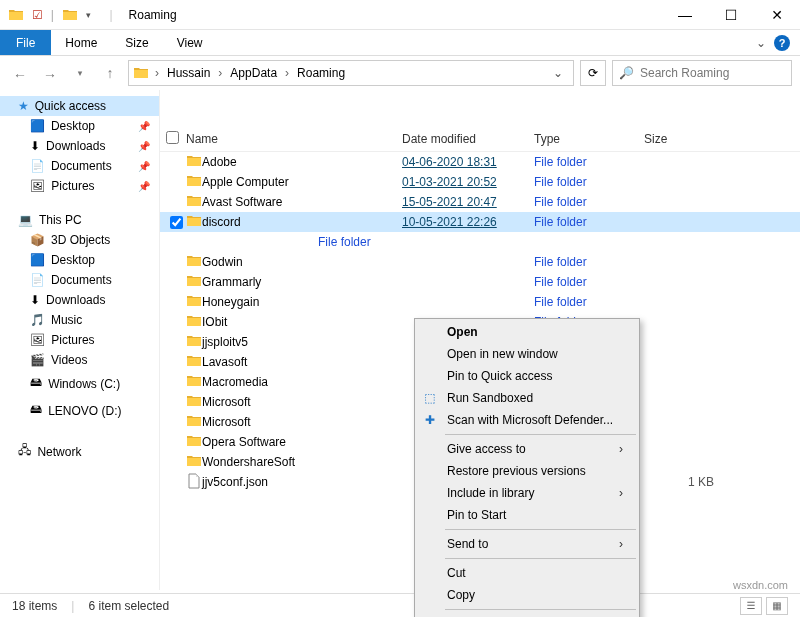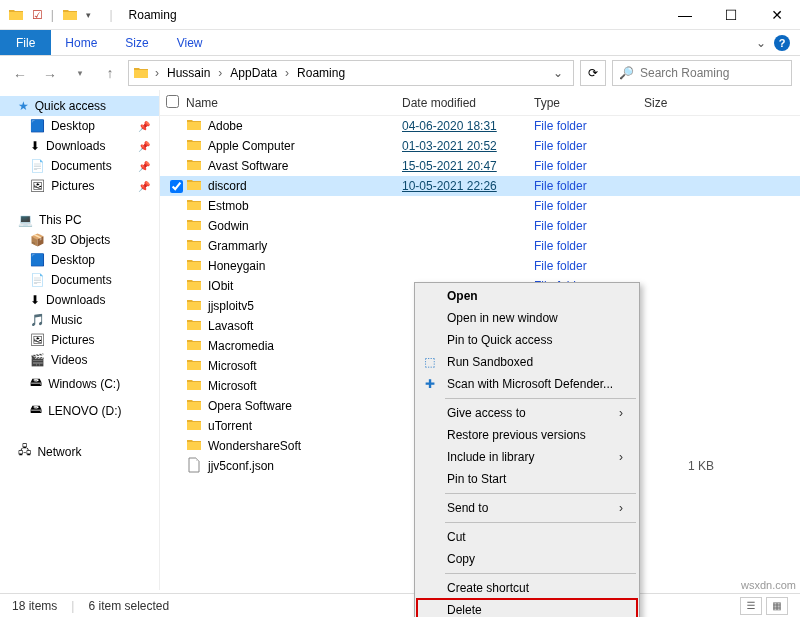--- a/index.html
+++ b/index.html
@@ -9,21 +9,21 @@
 .titlebar { height: 30px; display: flex; align-items: center; background: #fff; border-bottom: 1px solid #e5e5e5; }
 .titlebar .qat { display: flex; align-items: center; gap: 8px; padding: 0 8px; }
 .titlebar .folder-icon { width: 16px; height: 16px; }
 .titlebar .title { padding-left: 8px; font-size: 12px; }
 .titlebar .win-controls { margin-left: auto; display: flex; }
 .titlebar .win-controls div { width: 46px; height: 30px; display: flex; align-items: center; justify-content: center; font-size: 14px; }
 
 
 .ribbon { height: 26px; display: flex; align-items: stretch; border-bottom: 1px solid #ddd; }
 .ribbon .file-tab { background: #1979ca; color: #fff; padding: 0 16px; display: flex; align-items: center; }
-.ribbon .tab { padding: 0 14px; display: flex; align-items: center; color: #1d4ed8; }
+.ribbon .tab { padding: 0 14px; display: flex; align-items: center; color: #000000; }
 .ribbon .expand { margin-left: auto; display: flex; align-items: center; gap: 8px; padding-right: 10px; }
 .help-badge { width: 16px; height: 16px; border-radius: 50%; background: #0b68c1; color: #fff; display: flex; align-items: center; justify-content: center; font-size: 11px; font-weight: bold; }
 
 
 .addr-row { height: 34px; display: flex; align-items: center; gap: 6px; padding: 4px 8px; }
 .nav-btn { width: 24px; height: 24px; display: flex; align-items: center; justify-content: center; color: #777; font-size: 14px; }
 .addr-box { flex: 1; height: 26px; border: 1px solid #ccc; display: flex; align-items: center; padding: 0 4px; gap: 4px; }
 .addr-box .folder-ico { width: 16px; height: 16px; }
 .addr-box .crumb { padding: 0 2px; }
 .addr-box .sep { color: #666; padding: 0 2px; }
@@ -32,33 +32,33 @@
 .search-box { width: 180px; height: 26px; border: 1px solid #ccc; display: flex; align-items: center; padding: 0 6px; color: #777; gap: 6px; }
 
 
 .main { display: flex; height: 500px; }
 .sidebar { width: 160px; border-right: 1px solid #eee; padding-top: 6px; }
 .sidebar .item { display: flex; align-items: center; gap: 6px; padding: 3px 8px 3px 18px; position: relative; }
 .sidebar .item.active { background: #cce8ff; }
 .sidebar .item .pin { position: absolute; right: 8px; color: #555; font-size: 10px; }
 .sidebar .section-gap { height: 14px; }
 
-.content { flex: 1; position: relative; }
+.content { flex: 1; position: relative; margin-top: 36px; }
 .col-headers { display: flex; border-bottom: 1px solid #eee; height: 26px; align-items: center; padding-left: 6px; color: #333; }
 .col-headers .chk { width: 20px; }
 .col-headers .name { width: 216px; }
 .col-headers .date { width: 132px; }
 .col-headers .type { width: 110px; }
 .col-headers .size { width: 70px; }
 
 .file-list { }
 .row { display: flex; align-items: center; height: 20px; padding-left: 6px; }
 .row .chk { width: 20px; display: flex; align-items: center; justify-content: center; }
 .row .chk input { width: 13px; height: 13px; }
-.row .name { width: 216px; display: flex; align-items: center; gap: 6px; }
+.row .name { width: 216px; display: flex; align-items: center; }
 .row .date { width: 132px; color: #0c4a6e; text-decoration: underline; }
 .row .type { width: 110px; color: #1d4ed8; }
 .row .size { width: 70px; color: #555; text-align: right; }
 .row.selected { background: #cce8ff; }
 .folder-glyph { width: 16px; height: 16px; }
 .file-glyph { width: 16px; height: 16px; }
 
 
 .ctx-menu { position: absolute; left: 254px; top: 192px; width: 226px; background: #eee; border: 1px solid #aaa; box-shadow: 3px 3px 6px rgba(0,0,0,0.25); padding: 2px; z-index: 10; }
 .ctx-item { display: flex; align-items: center; height: 22px; padding-left: 30px; position: relative; }
@@ -66,21 +66,21 @@
 .ctx-item .sub { margin-left: auto; padding-right: 14px; color: #333; }
 .ctx-item .ico { position: absolute; left: 4px; width: 18px; height: 18px; display: flex; align-items: center; justify-content: center; }
 .ctx-sep { height: 1px; background: #c0c0c0; margin: 3px 1px 3px 28px; }
 .ctx-item.delete-hi { outline: 2px solid #d40000; outline-offset: -1px; }
 
 
 .status-bar { position: absolute; left: 0; right: 0; bottom: 0; height: 24px; border-top: 1px solid #ddd; display: flex; align-items: center; padding: 0 12px; gap: 14px; color: #333; }
 .status-bar .divider { color: #ccc; }
 .status-bar .view-toggle { margin-left: auto; display: flex; gap: 4px; }
 .status-bar .view-toggle div { width: 22px; height: 18px; border: 1px solid #ccc; display:flex; align-items:center; justify-content:center; font-size:10px; color:#666;}
-.watermark { position: absolute; right: 4px; bottom: 26px; font-size: 11px; color: #999; }
+.watermark { position: absolute; right: 12px; bottom: 26px; font-size: 11px; color: #999; }
 
 
 .fc1 { fill: #ffcf4a; }
 .fc2 { fill: #e8b02f; }
 </style>
 </head>
 <body>
 
 <div class="titlebar">
   <div class="qat">
@@ -279,27 +279,20 @@
                 <path class="fc1" d="M1 5h14v8H1z"></path>
               </svg></span>
             <span>discord</span>
           </div>
     <div class="date">10-05-2021 22:26</div>
     <div class="type">File folder</div>
     <div class="size"></div>
         </div>
         <div class="row">
     <div class="chk"></div>
-    <div class="name">
-            <span><svg class="folder-glyph" viewBox="0 0 16 16">
-                <path class="fc2" d="M1 3h5l1 1h8v9H1z"></path>
-                <path class="fc1" d="M1 5h14v8H1z"></path>
-              </svg></span>
-            <span>Estmob</span>
-          </div>
     <div class="date"></div>
     <div class="type">File folder</div>
     <div class="size"></div>
         </div>
         <div class="row">
     <div class="chk"></div>
     <div class="name">
             <span><svg class="folder-glyph" viewBox="0 0 16 16">
                 <path class="fc2" d="M1 3h5l1 1h8v9H1z"></path>
                 <path class="fc1" d="M1 5h14v8H1z"></path>
@@ -415,33 +408,20 @@
     <div class="size"></div>
         </div>
         <div class="row">
     <div class="chk"></div>
     <div class="name">
             <span><svg class="folder-glyph" viewBox="0 0 16 16">
                 <path class="fc2" d="M1 3h5l1 1h8v9H1z"></path>
                 <path class="fc1" d="M1 5h14v8H1z"></path>
               </svg></span>
             <span>Opera Software</span>
-          </div>
-    <div class="date"></div>
-    <div class="type">File folder</div>
-    <div class="size"></div>
-        </div>
-        <div class="row">
-    <div class="chk"></div>
-    <div class="name">
-            <span><svg class="folder-glyph" viewBox="0 0 16 16">
-                <path class="fc2" d="M1 3h5l1 1h8v9H1z"></path>
-                <path class="fc1" d="M1 5h14v8H1z"></path>
-              </svg></span>
-            <span>uTorrent</span>
           </div>
     <div class="date"></div>
     <div class="type">File folder</div>
     <div class="size"></div>
         </div>
         <div class="row">
     <div class="chk"></div>
     <div class="name">
             <span><svg class="folder-glyph" viewBox="0 0 16 16">
                 <path class="fc2" d="M1 3h5l1 1h8v9H1z"></path>

